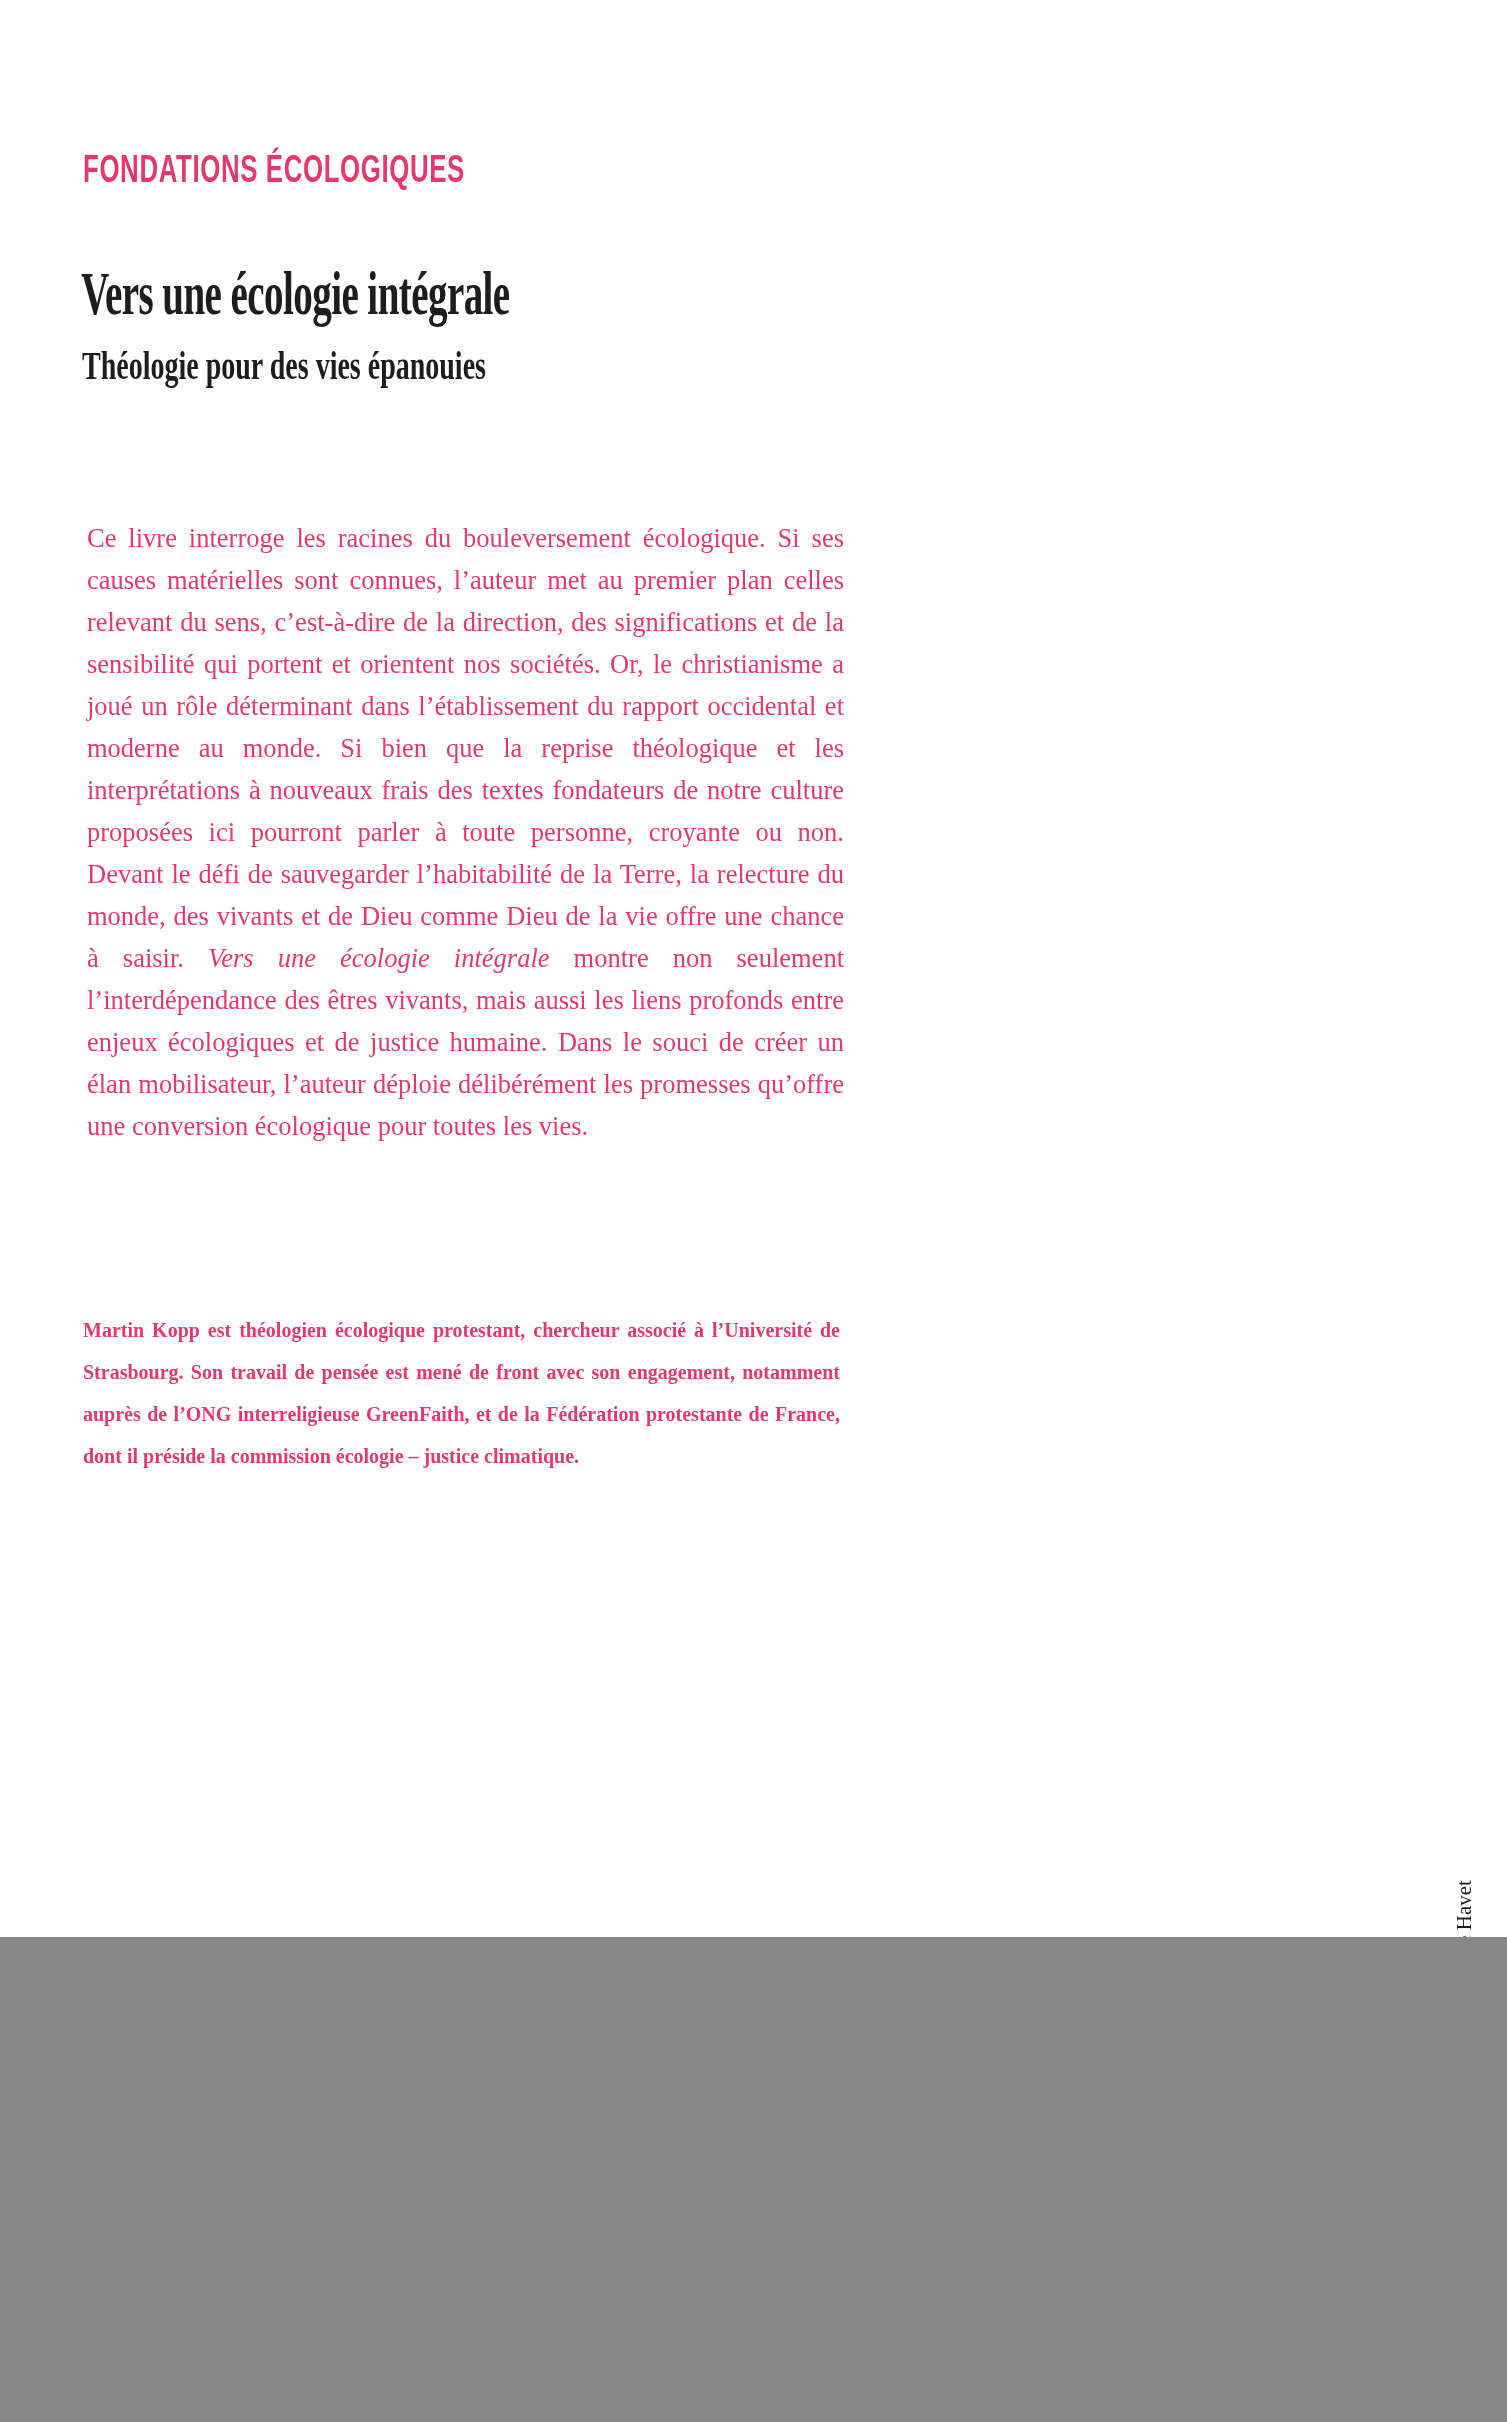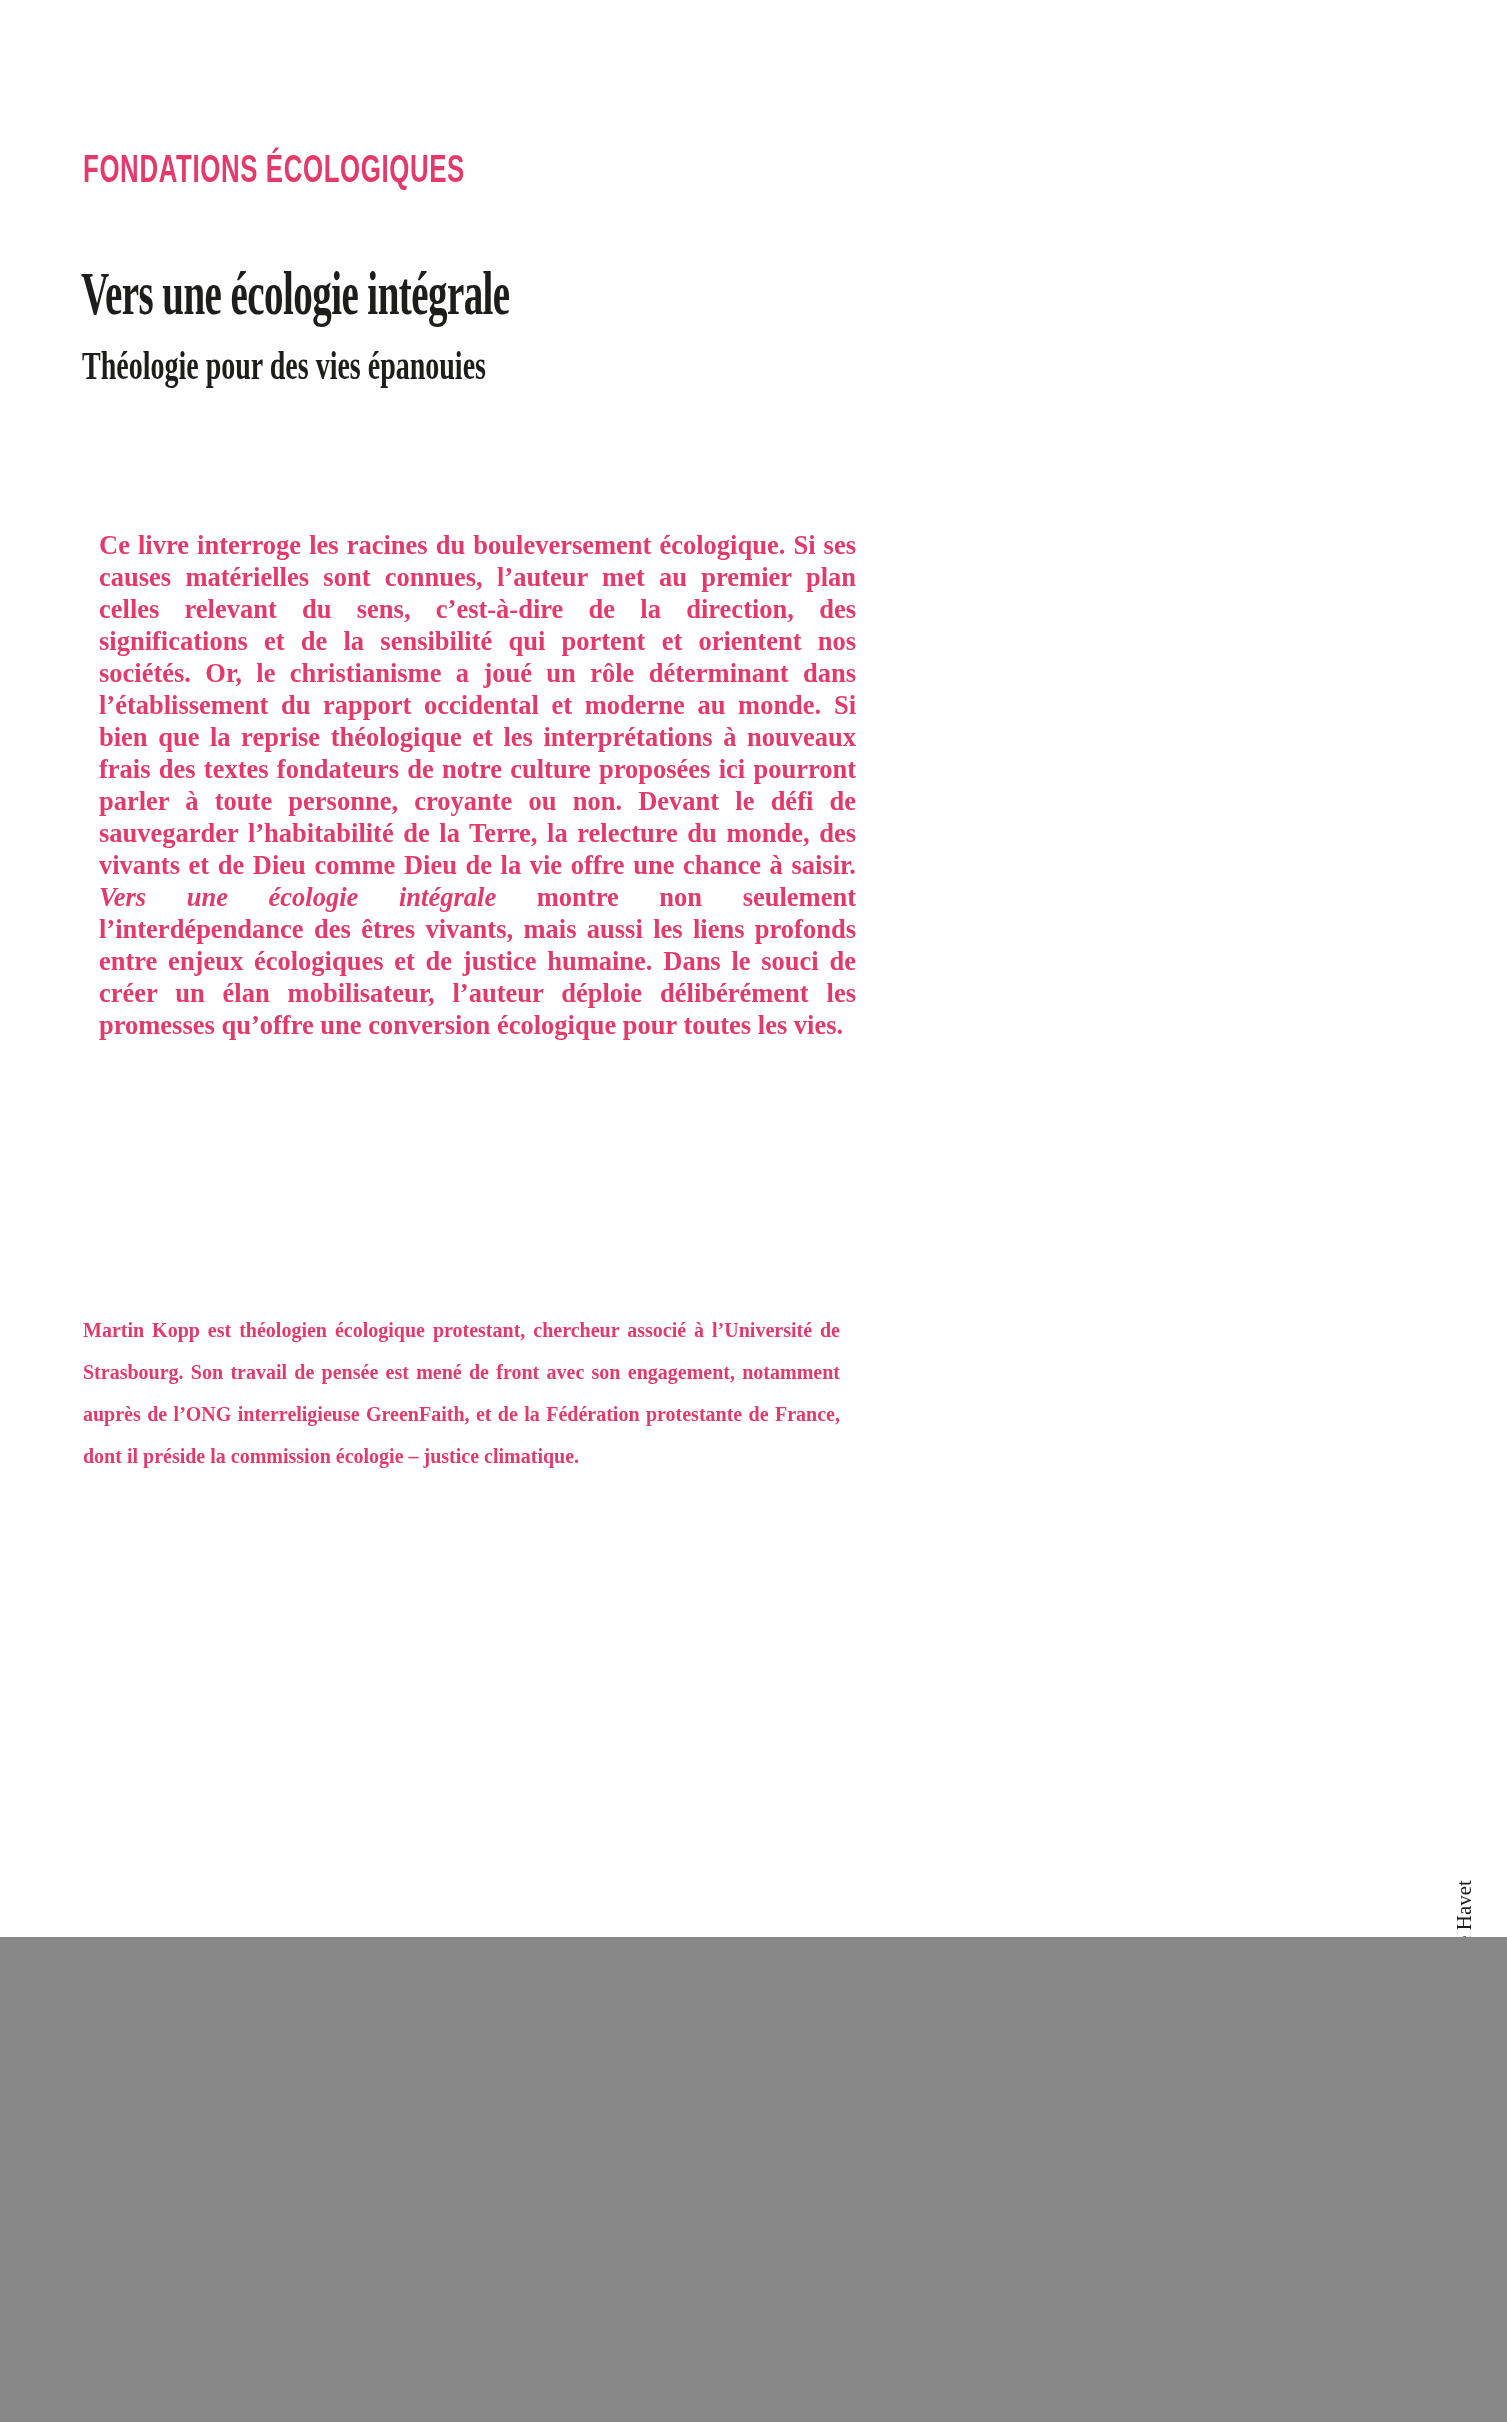--- a/index.html
+++ b/index.html
@@ -30,23 +30,23 @@
   }
   .subtitle{
     position:absolute;left:82px;top:344px;margin:0;
     font-weight:bold;font-size:40px;line-height:44px;
     color:var(--ink);
     transform:scaleX(0.70);transform-origin:0 50%;
     white-space:nowrap;
   }
   
   .blurb{
-    position:absolute;left:83px;top:513px;width:757px;margin:16px;
-    font-size:26.5px;line-height:32px;
-    text-align:justify;color:var(--accent);font-weight:bold;
+    position:absolute;left:83px;top:513px;width:757px;margin:4px;
+    font-size:26.5px;line-height:42px;
+    text-align:justify;color:var(--accent);
   }
   .blurb em{font-style:italic;}
   .bio{
     position:absolute;left:83px;top:1309px;width:757px;margin:0;
     font-size:20px;line-height:42px;font-weight:bold;
     text-align:justify;color:var(--accent);
   }
   
   .credit{
     position:absolute;left:1452px;top:1834px;height:280px;width:28px;

